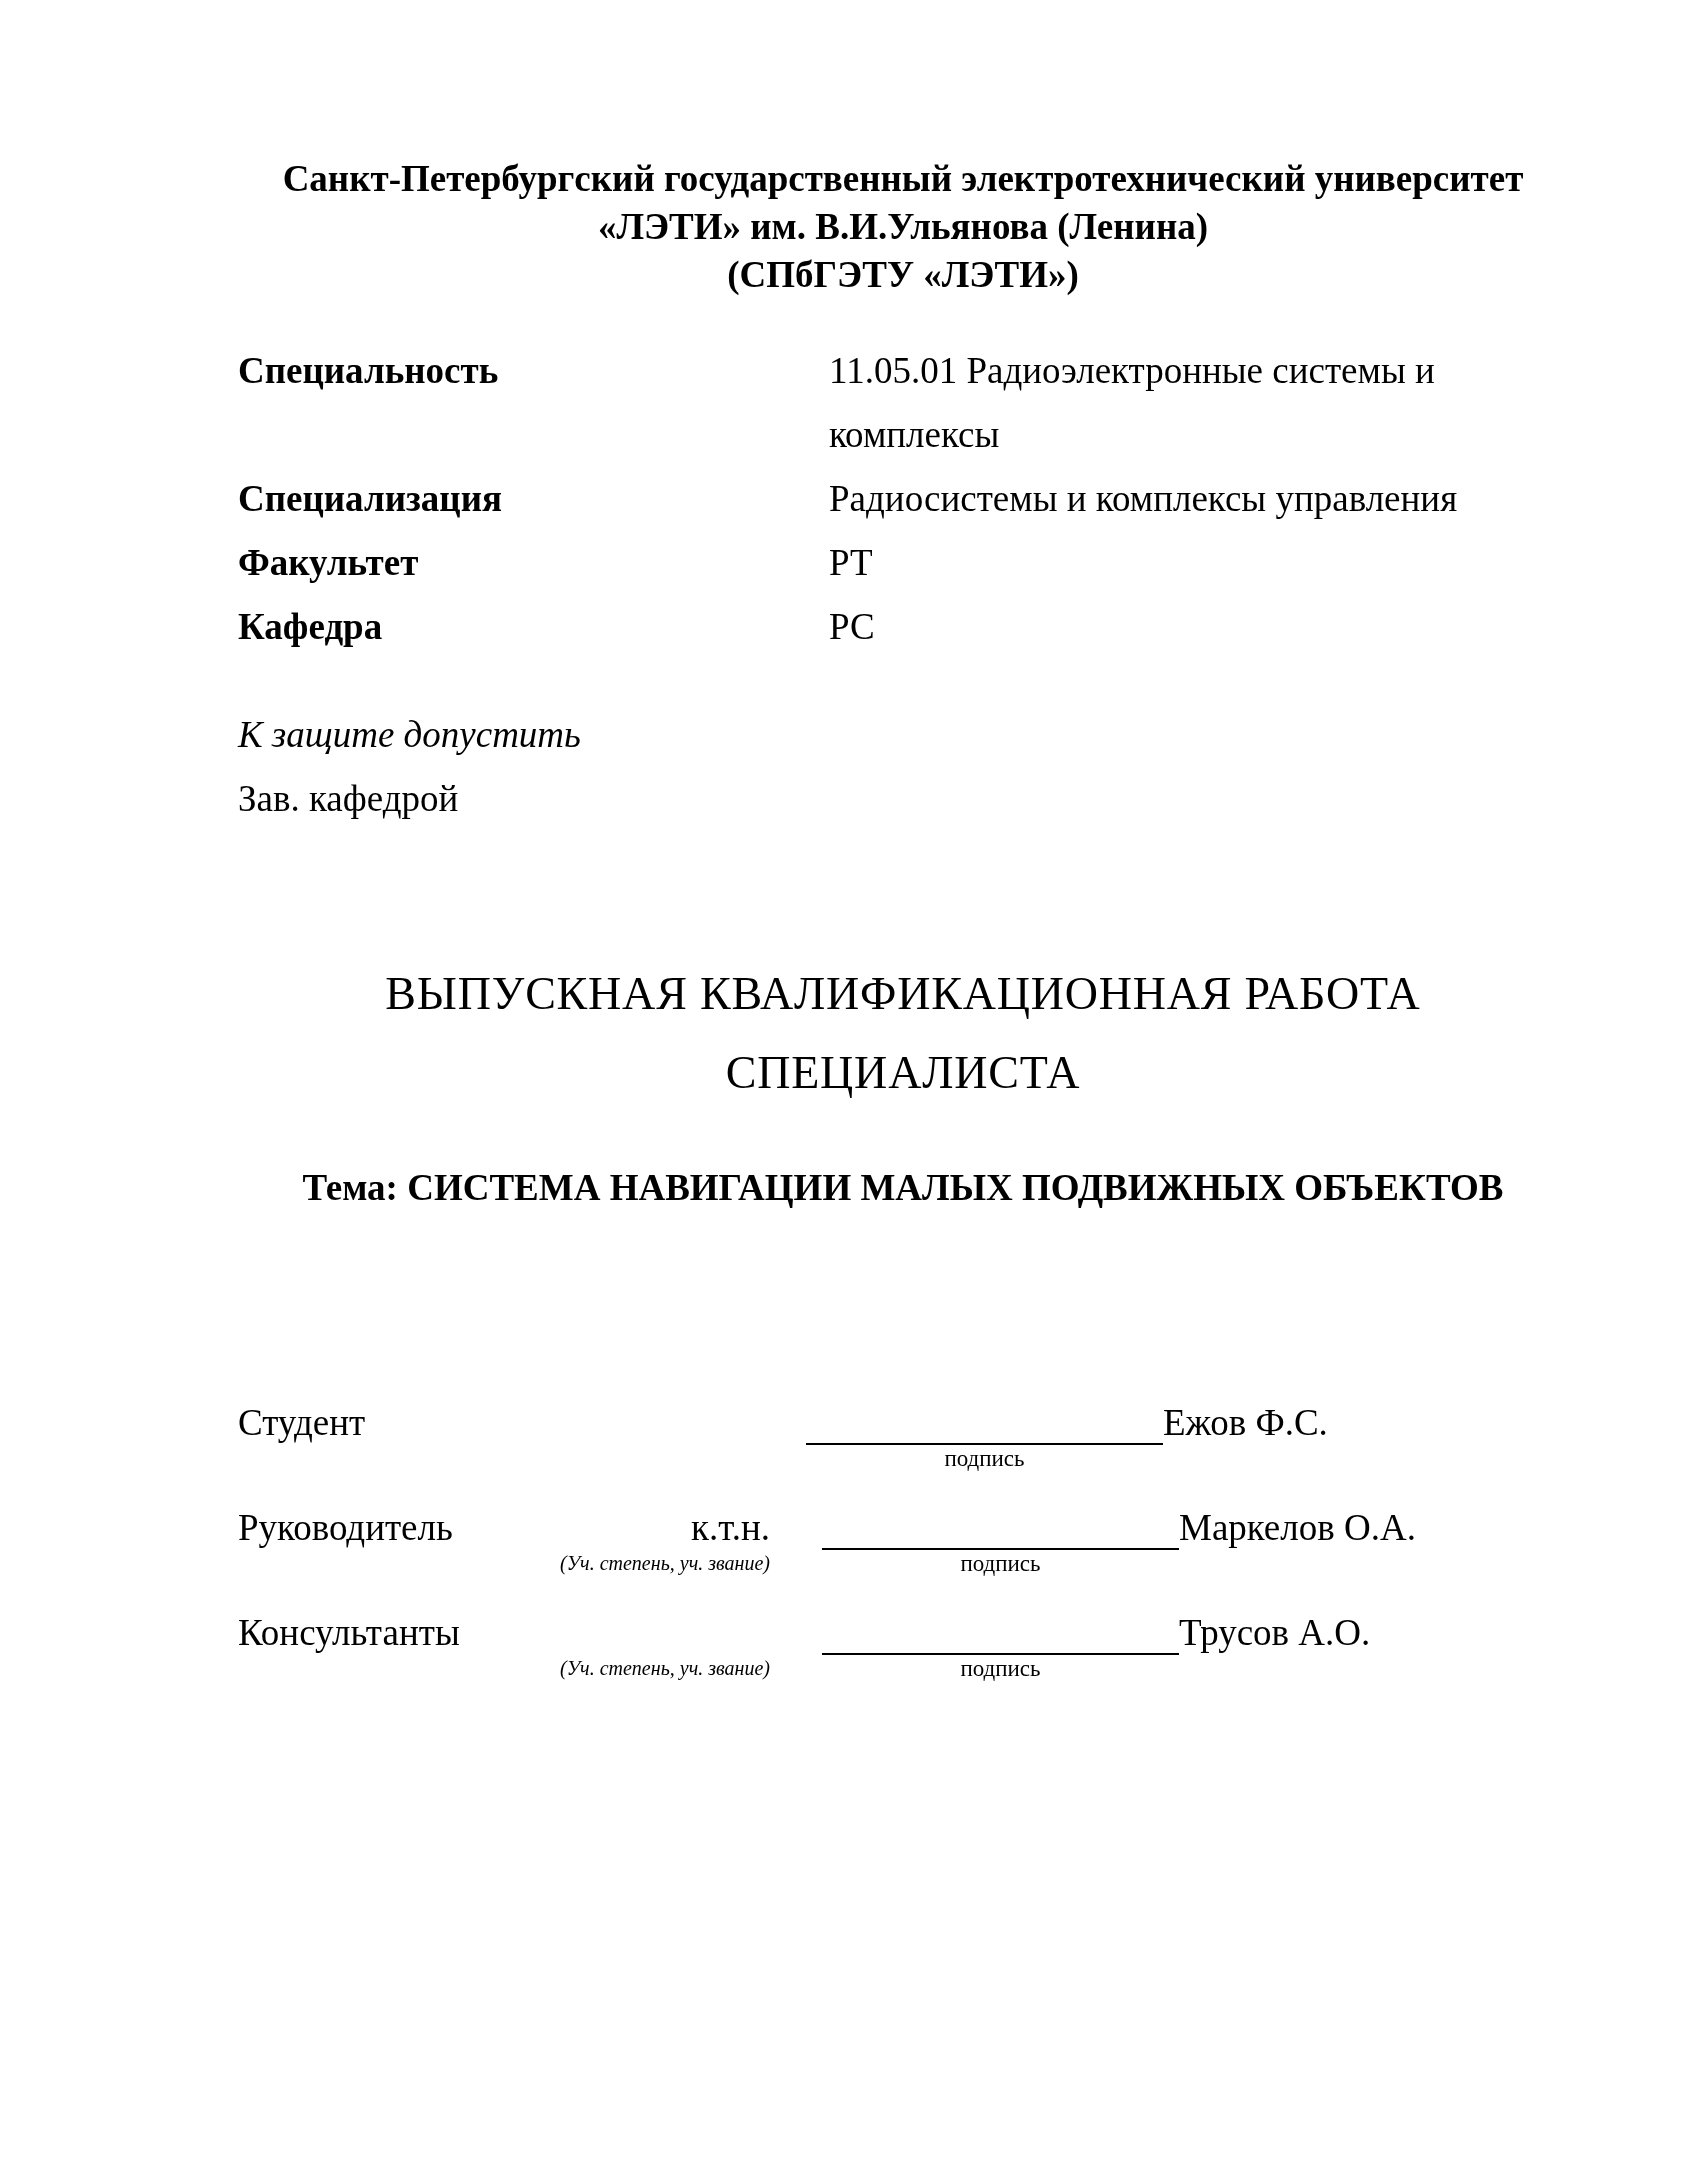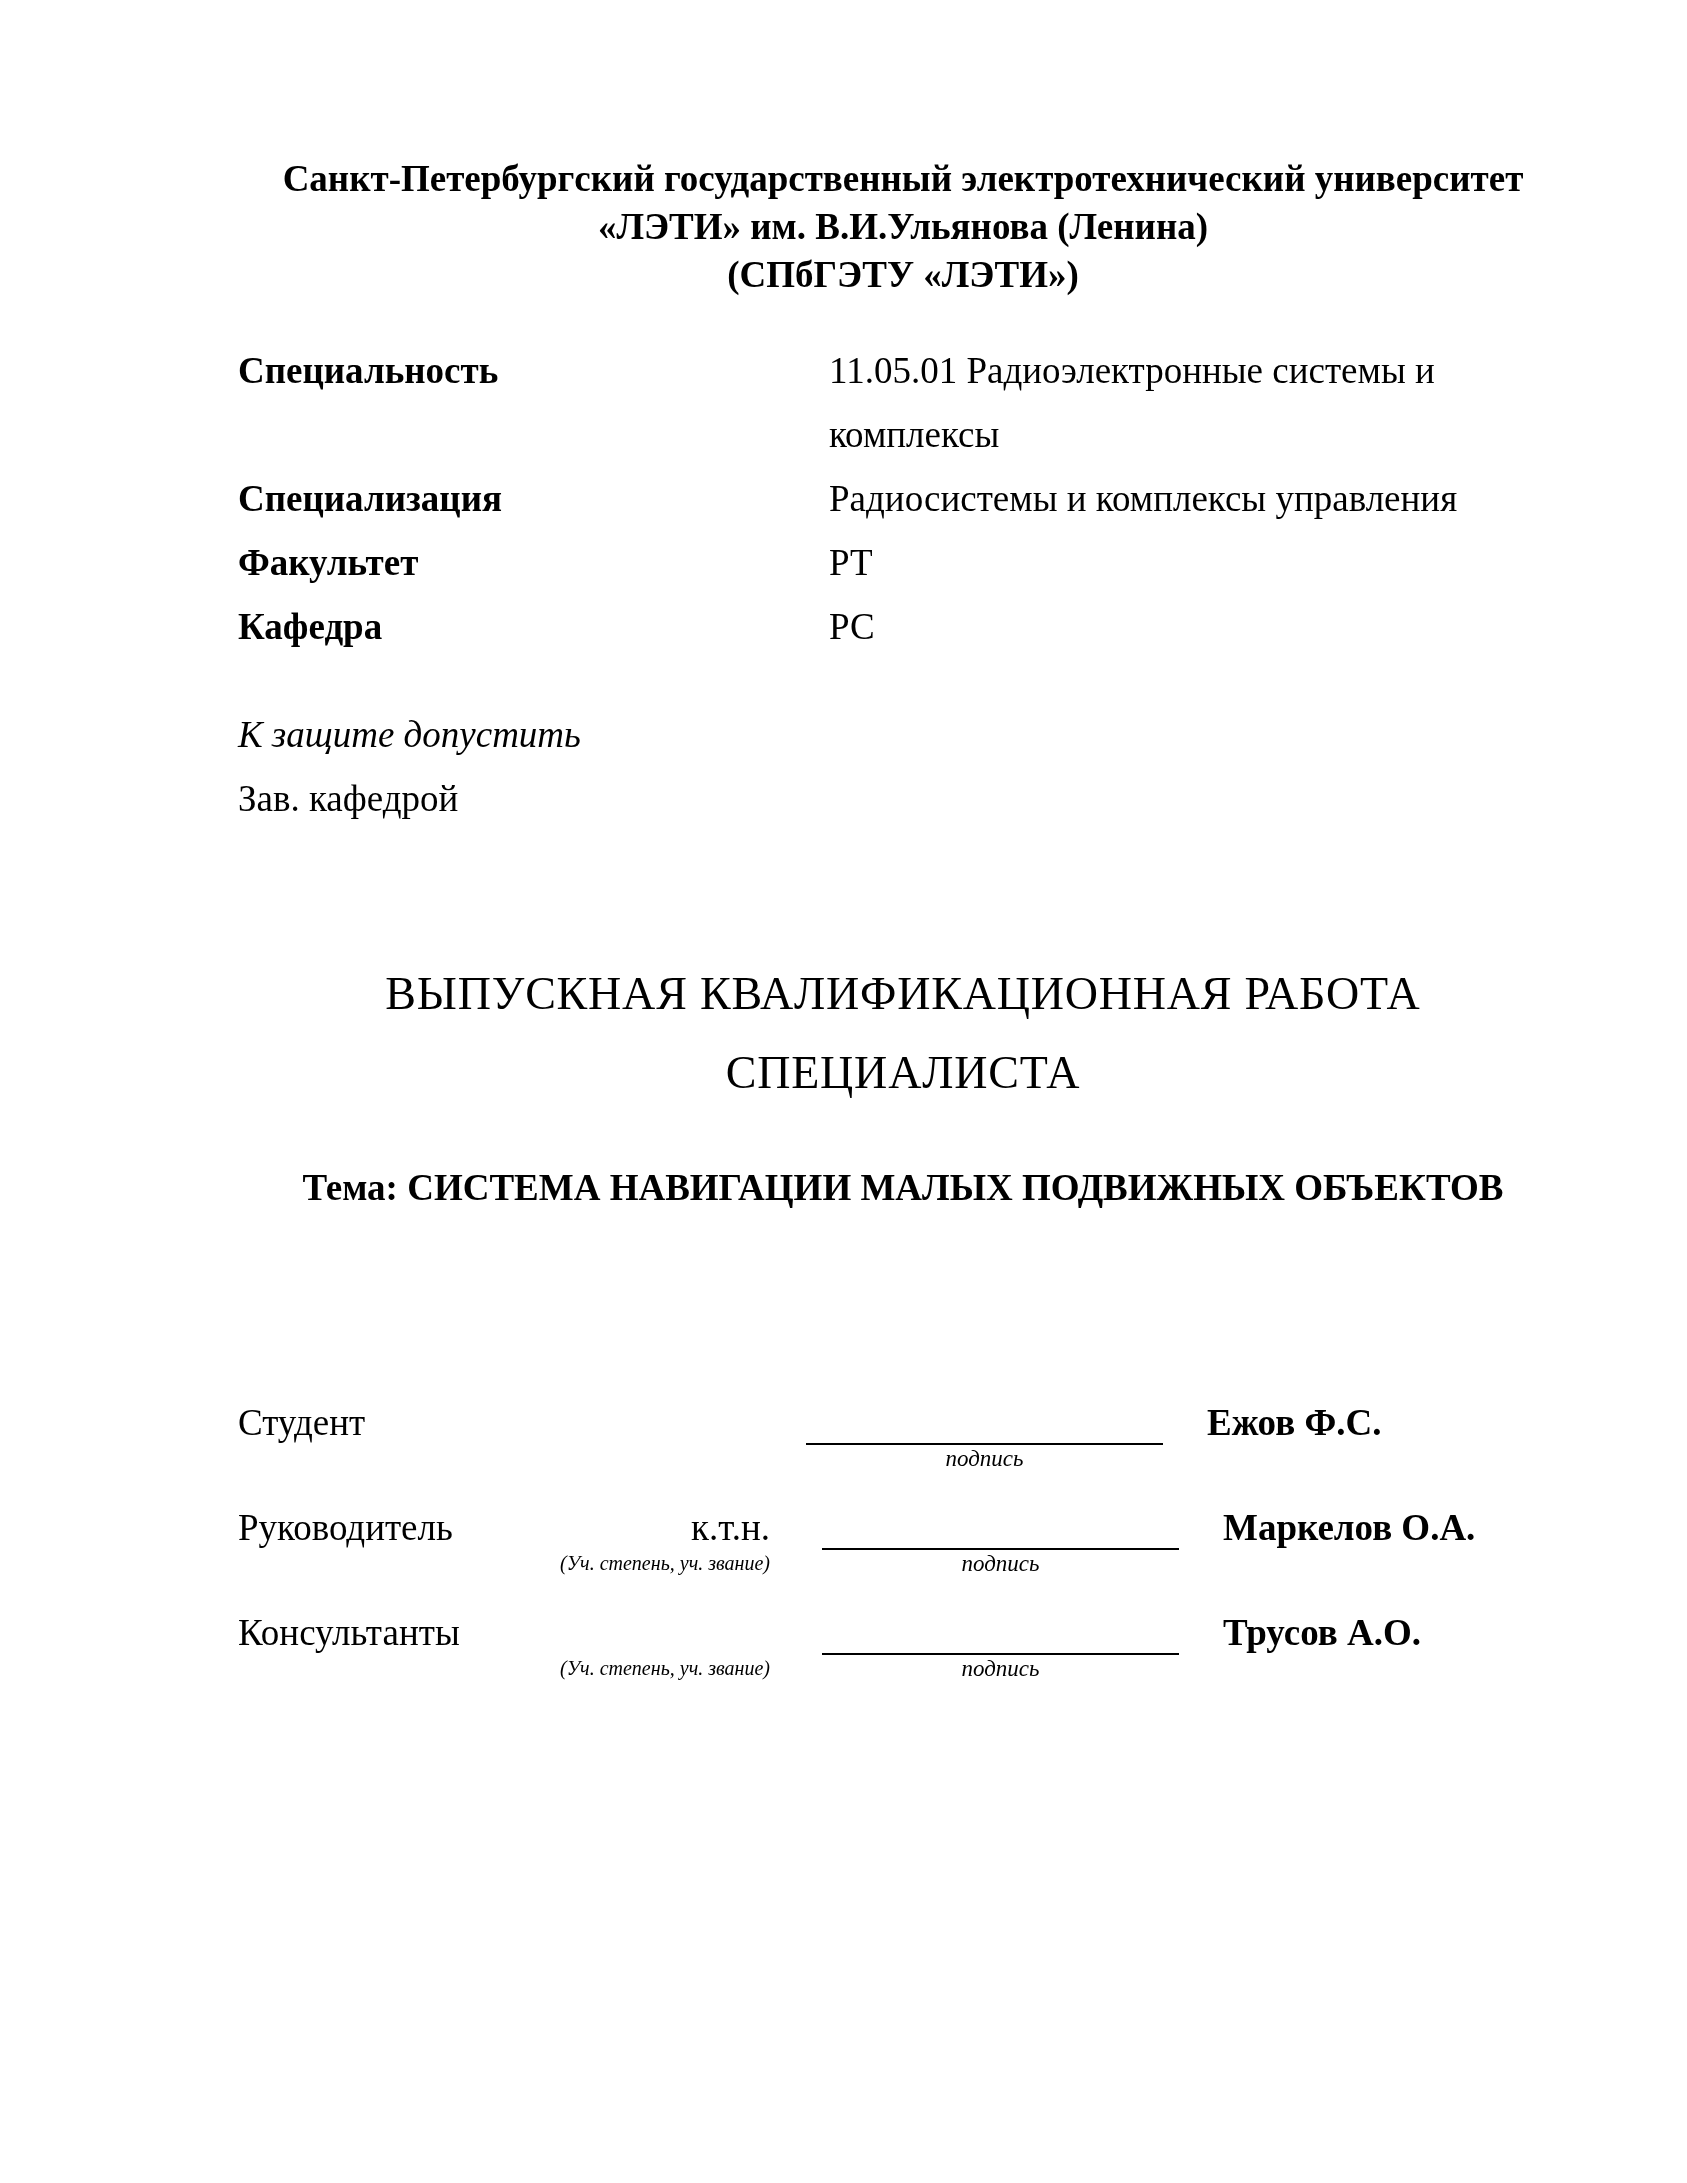--- a/index.html
+++ b/index.html
@@ -96,29 +96,26 @@
     flex: 0 0 357px;
     margin-left: 52px;
     text-align: center;
   }
   .sig-line {
     height: 45px;
     border-bottom: 2.4px solid #000000;
   }
   .sig-line-caption {
     font-size: 23px;
-    font-style: italic;
     line-height: 27px;
   }
   .sig-name {
-    margin-left: 44px;
     font-size: 37px;
     line-height: 45px;
     white-space: nowrap;
-    font-weight: bold;
   }
   
   .footer {
     margin-top: 195px;
     text-align: center;
     font-size: 37px;
     line-height: 64px;
   }
 </style>
 </head>

